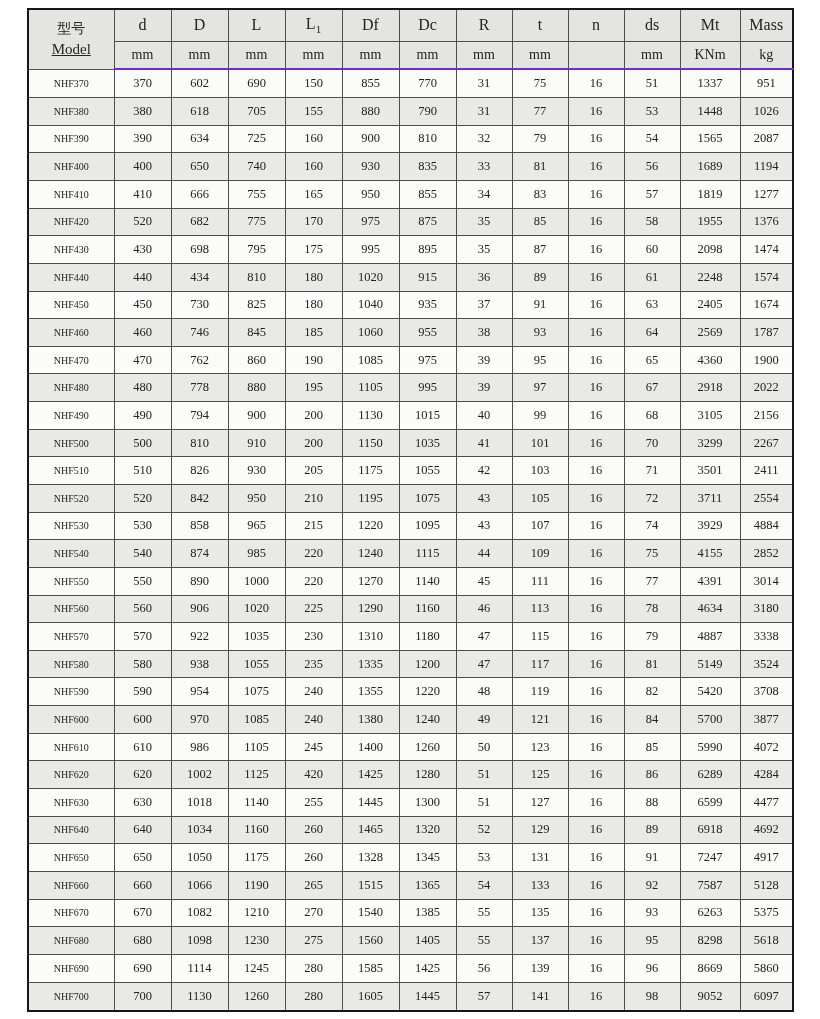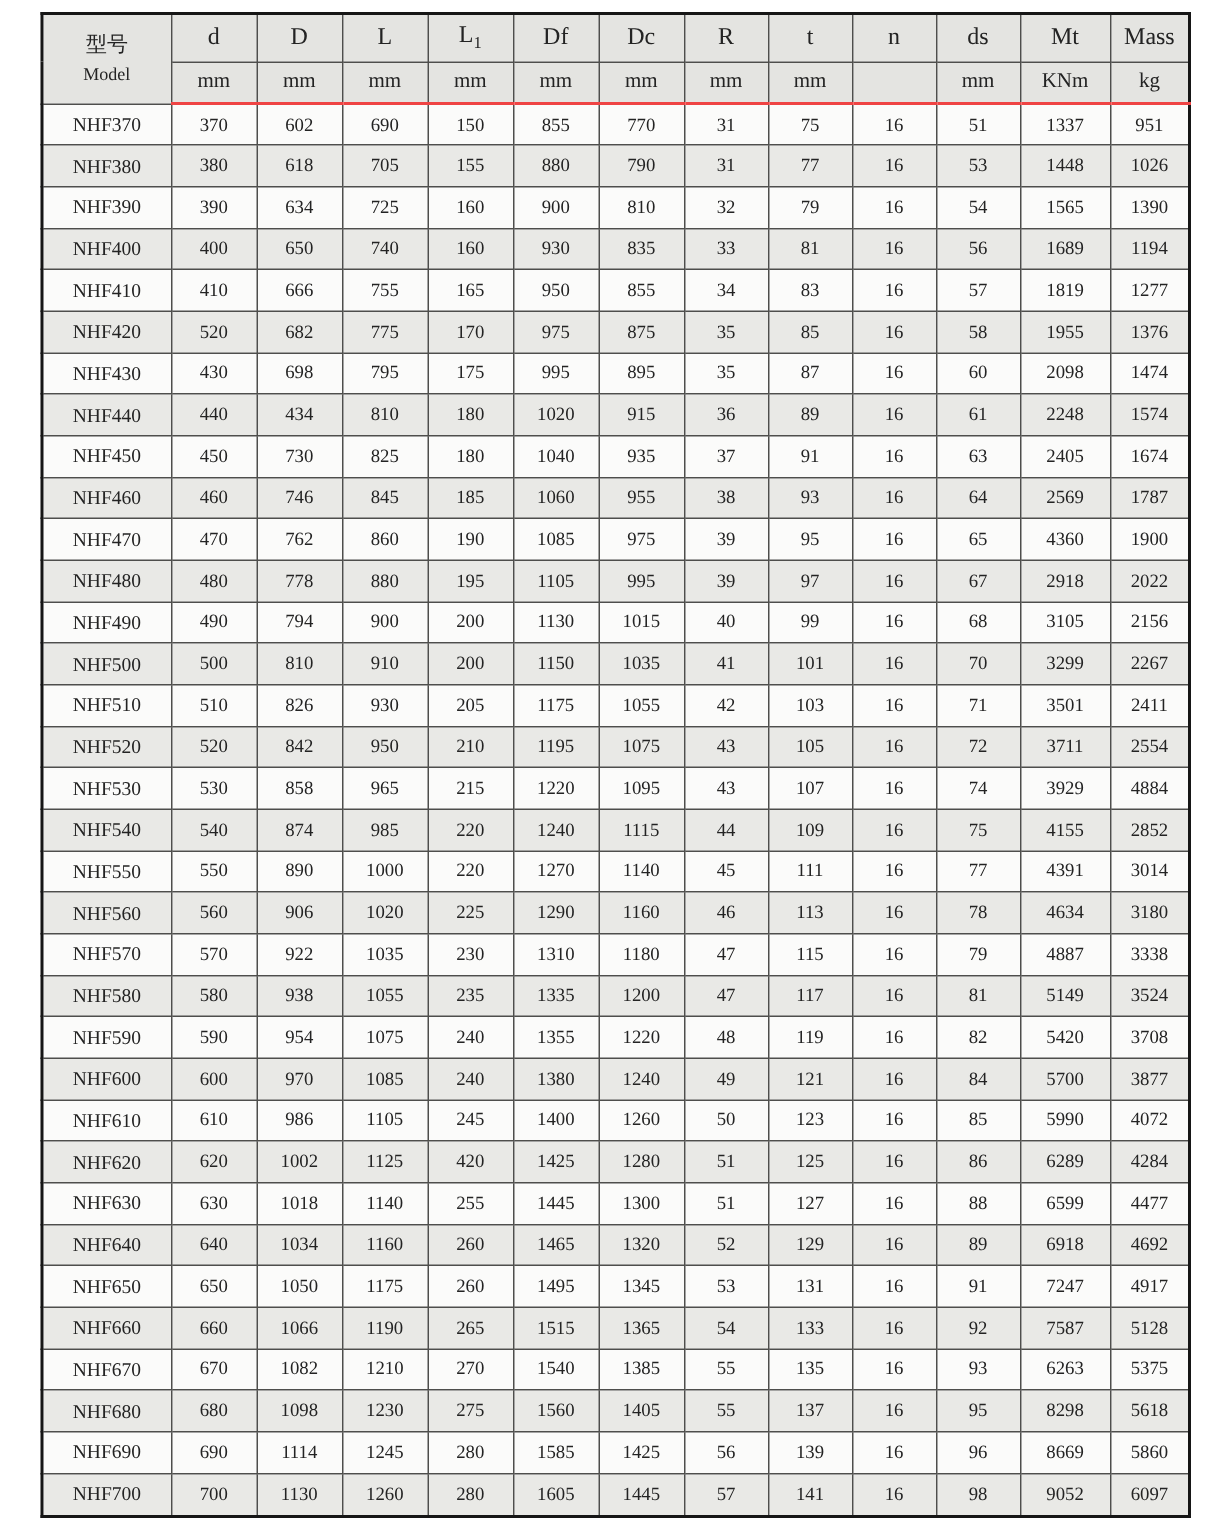--- a/index.html
+++ b/index.html
@@ -46,27 +46,27 @@
   }
   .hdr-label { font-size: 16px; }
   .hdr-label sub { font-size: 11px; }
   .hdr-unit  { font-size: 14px; }
   .model-head {
     font-size: 15px;
     line-height: 1.35;
     background: #e4e4e1;
   }
   .model-head .cn { display: block; font-size: 14px; }
-  .model-head .en { display: block; font-size: 12px; }
-  thead tr.units-row th { border-bottom: 2px solid #ef4444; }
+  .model-head .en { display: block; font-size: 15px; text-decoration: underline; }
+  thead tr.units-row th { border-bottom: 2px solid #6d28d9; }
   tbody td {
     font-size: 12.5px;
     background: #fbfbfa;
   }
-  tbody td.model-cell { font-size: 13px; margin-left: 44px; }
+  tbody td.model-cell { font-size: 10px; margin-left: 44px; }
   tbody tr.alt td { background: #e9e9e6; }
 </style>
 </head>
 <body>
 
 <div class="page">
   <table class="spec-table">
     <colgroup>
       <col style="width:86px">
       <col style="width:57px">
@@ -153,21 +153,21 @@
           <td>634</td>
           <td>725</td>
           <td>160</td>
           <td>900</td>
           <td>810</td>
           <td>32</td>
           <td>79</td>
           <td>16</td>
           <td>54</td>
           <td>1565</td>
-          <td>1390</td>
+          <td>2087</td>
         </tr>
         <tr class="alt">
           <td class="model-cell">NHF400</td>
           <td>400</td>
           <td>650</td>
           <td>740</td>
           <td>160</td>
           <td>930</td>
           <td>835</td>
           <td>33</td>
@@ -536,21 +536,21 @@
           <td>89</td>
           <td>6918</td>
           <td>4692</td>
         </tr>
         <tr>
           <td class="model-cell">NHF650</td>
           <td>650</td>
           <td>1050</td>
           <td>1175</td>
           <td>260</td>
-          <td>1495</td>
+          <td>1328</td>
           <td>1345</td>
           <td>53</td>
           <td>131</td>
           <td>16</td>
           <td>91</td>
           <td>7247</td>
           <td>4917</td>
         </tr>
         <tr class="alt">
           <td class="model-cell">NHF660</td>

